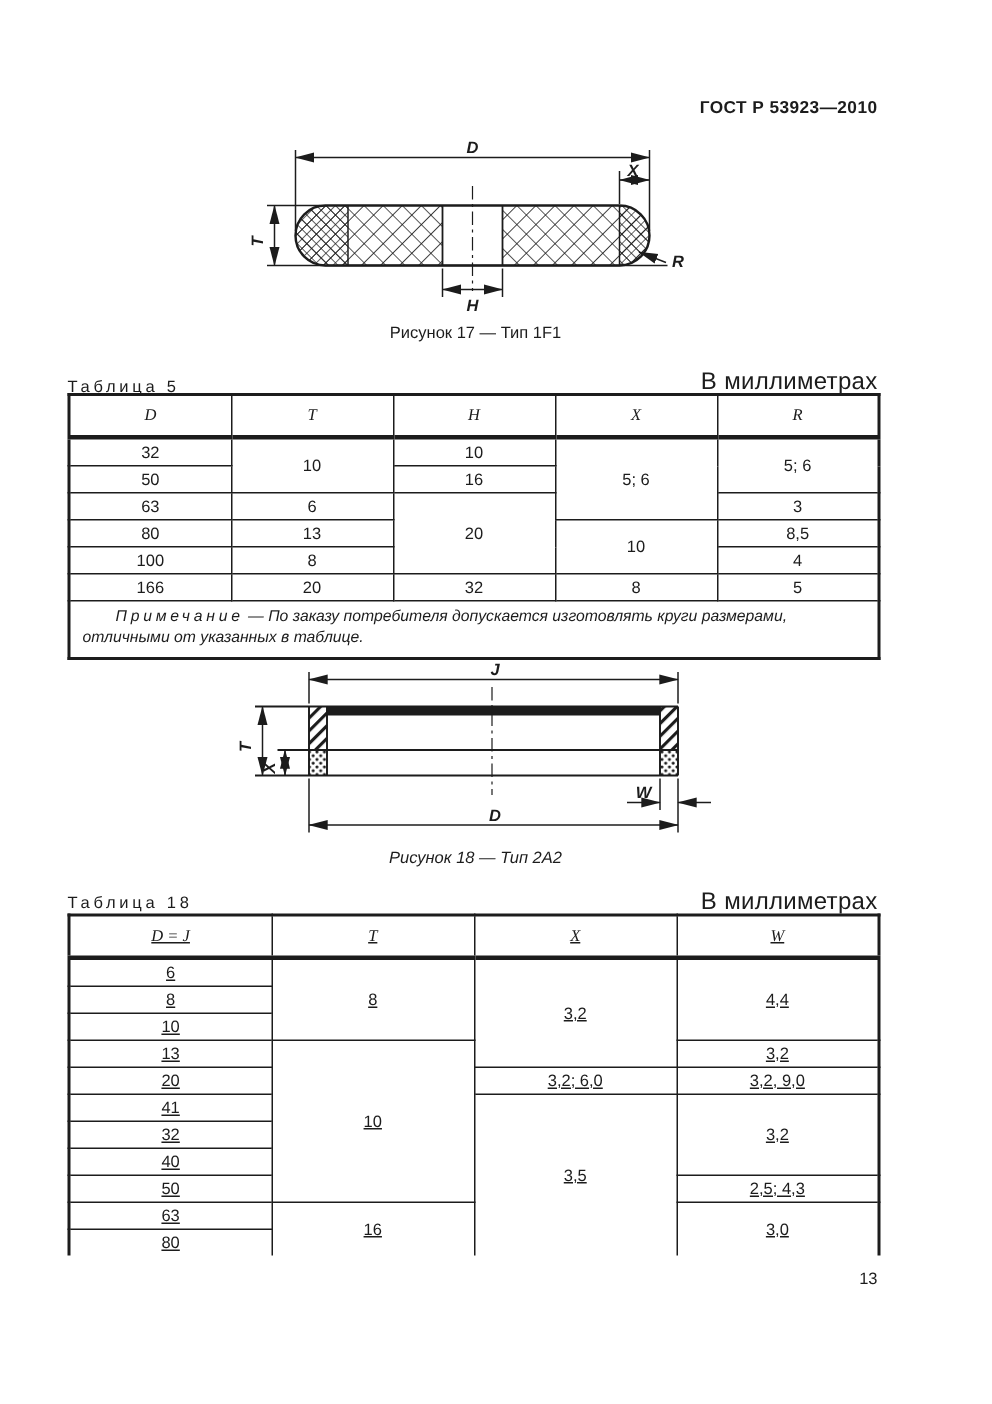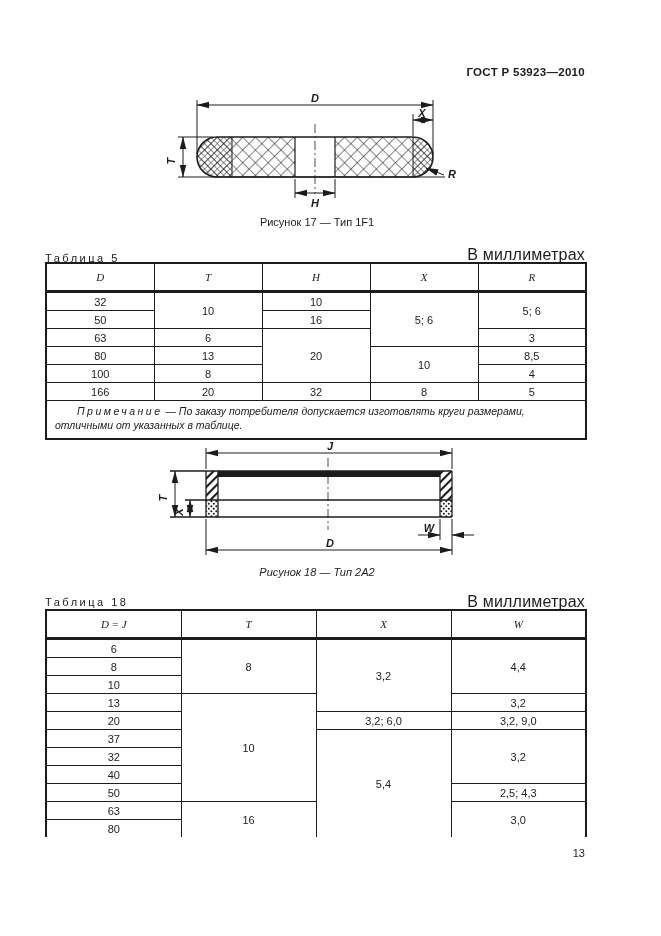--- a/index.html
+++ b/index.html
@@ -14,21 +14,21 @@
     font-size:11.5px;font-weight:bold;letter-spacing:.3px;}
   .caption{left:47px;width:540px;text-align:center;font-size:11px;}
   .cap17{top:216px;}
   .cap18{top:566px;font-style:italic;}
   .tbl-label-row{left:45px;width:540px;display:flex;justify-content:space-between;align-items:flex-end;}
   .tlr17{top:246px;} .tlr18{top:593px;align-items:center;}
   .tbl-label{font-size:11px;letter-spacing:2.5px;}
   .tbl-units{font-size:16px;letter-spacing:.2px;}
   table{border-collapse:collapse;table-layout:fixed;background:#fff;}
   .t17{top:262px;left:45px;width:540px;}
-  .t18{top:609px;left:45px;width:540px;border-bottom:none;}
+  .t18{top:609px;left:45px;width:540px;border-bottom:none;text-decoration:underline;}
   table{border:2px solid #1c1c1c;}
   .t18{border-bottom:0;}
   th{font-style:italic;font-weight:normal;font-size:11px;
      border:1px solid #1c1c1c;border-bottom:3px solid #1c1c1c;height:24px;
      font-family:"Liberation Serif",serif;}
   td{border:1px solid #1c1c1c;font-size:11px;text-align:center;vertical-align:middle;
      height:17px;padding:0 2px;}
   tr.hdr17{height:25px;} tr.hdr18{height:26px;}
   td.note-cell{text-align:left;font-style:italic;font-size:10.5px;
      padding:4px 8px 5px 8px;line-height:1.32;height:auto;}
@@ -271,22 +271,22 @@
     <td>13</td>
     <td rowspan="6">10</td>
     <td>3,2</td>
   </tr>
   <tr>
     <td>20</td>
     <td>3,2; 6,0</td>
     <td>3,2, 9,0</td>
   </tr>
   <tr>
-    <td>37</td>
-    <td rowspan="6" class="cut">5,4</td>
+    <td>41</td>
+    <td rowspan="6" class="cut">3,5</td>
     <td rowspan="3">3,2</td>
   </tr>
   <tr>
     <td>32</td>
   </tr>
   <tr>
     <td>40</td>
   </tr>
   <tr>
     <td>50</td>

